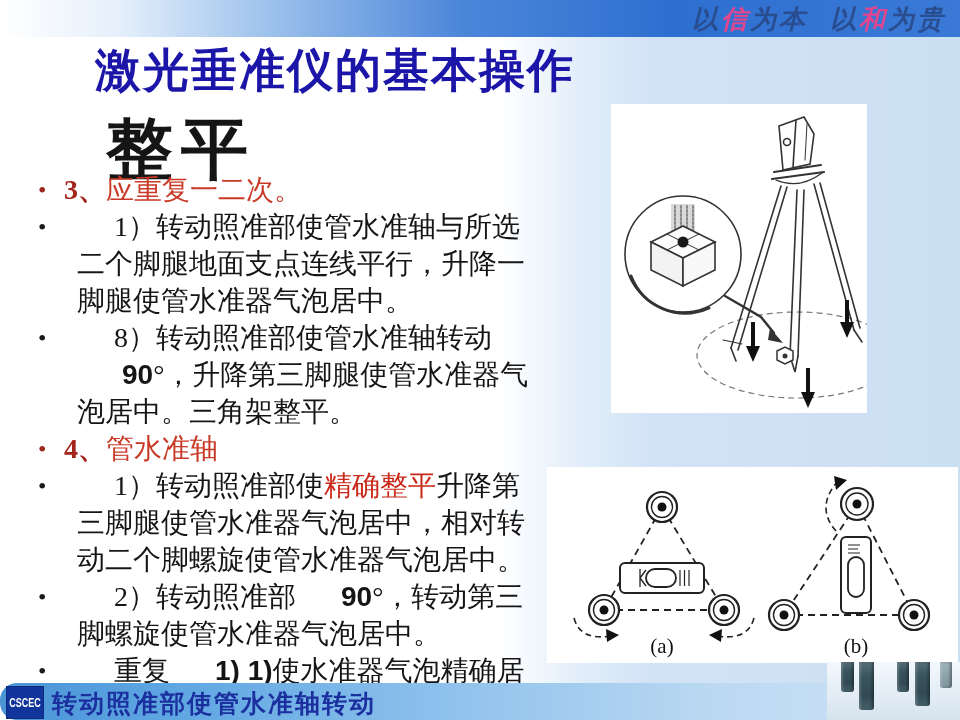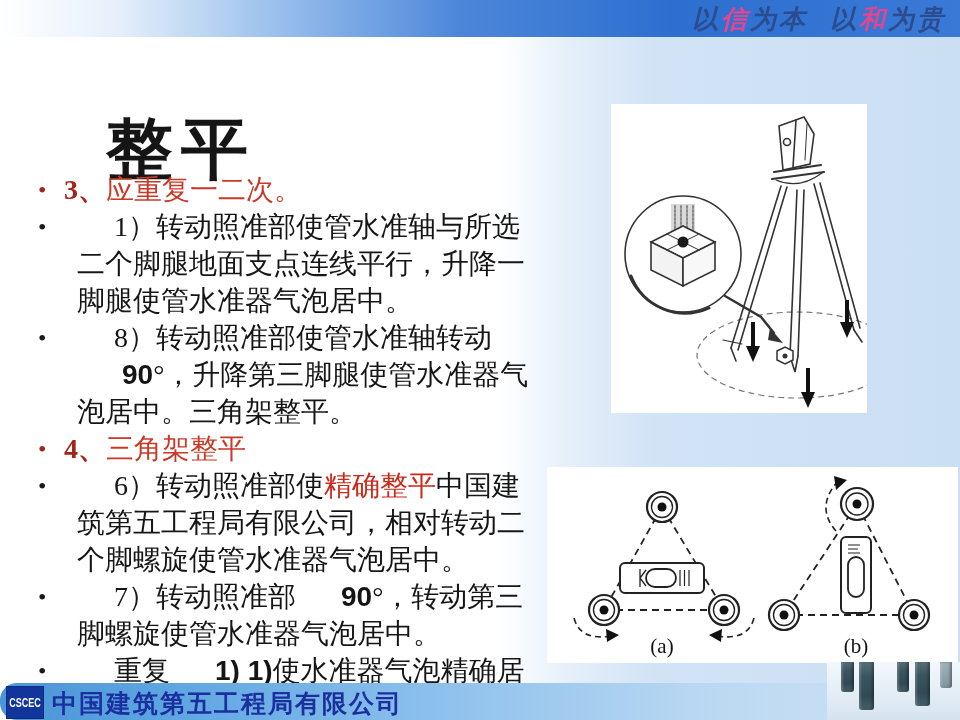--- a/index.html
+++ b/index.html
@@ -91,46 +91,47 @@
 <body>
 
 <div class="slide">
 
   <div class="top-band">
     <div class="motto">
       <span class="m-blue">以</span><span class="m-pink">信</span><span class="m-blue">为本</span><span class="m-gap"></span><span class="m-blue">以</span><span class="m-pink">和</span><span class="m-blue">为贵</span>
     </div>
   </div>
 
+  <div class="title">激光垂准仪的基本操作</div>
   <div class="subtitle">整平</div>
 
   <div class="list">
 
     <div class="item head">
       <span class="bullet red">•</span><span class="num-red">3、</span><span class="red">应重复一二次。</span>
     </div>
 
     <div class="item ind">
       <span class="bullet">•</span><span>1）转动照准部使管水准轴与所选二个脚腿地面支点连线平行，升降一脚腿使管水准器气泡居中。</span>
     </div>
 
     <div class="item ind">
       <span class="bullet">•</span><span>8）转动照准部使管水准轴转动</span><span class="bnum">90</span><span>°，升降第三脚腿使管水准器气泡居中。三角架整平。</span>
     </div>
 
     <div class="item head">
-      <span class="bullet red">•</span><span class="num-red">4、</span><span class="red">三角架整平</span>
-    </div>
-
-    <div class="item ind">
-      <span class="bullet">•</span><span>6）转动照准部使</span><span class="hl">精确整平</span><span>中国建筑第五工程局有限公司，相对转动二个脚螺旋使管水准器气泡居中。</span>
-    </div>
-
-    <div class="item ind">
-      <span class="bullet">•</span><span>7）转动照准部</span><span class="bnum">90</span><span>°，转动第三脚螺旋使管水准器气泡居中。</span>
+      <span class="bullet red">•</span><span class="num-red">4、</span><span class="red">管水准轴</span>
+    </div>
+
+    <div class="item ind">
+      <span class="bullet">•</span><span>1）转动照准部使</span><span class="hl">精确整平</span><span>升降第三脚腿使管水准器气泡居中，相对转动二个脚螺旋使管水准器气泡居中。</span>
+    </div>
+
+    <div class="item ind">
+      <span class="bullet">•</span><span>2）转动照准部</span><span class="bnum">90</span><span>°，转动第三脚螺旋使管水准器气泡居中。</span>
     </div>
 
     <div class="item ind">
       <span class="bullet">•</span><span>重复</span><span class="bnum">1) 1)</span><span>使水准器气泡精确居中。</span>
     </div>
 
   </div>
 
   <div class="tripod-box">
     <svg viewBox="0 0 256 309" width="256" height="309">
@@ -246,21 +247,21 @@
         <text x="115" y="186" text-anchor="middle" font-size="21" fill="#111" stroke="none" font-family="Liberation Serif, DejaVu Serif, serif">(a)</text>
         <text x="309" y="186" text-anchor="middle" font-size="21" fill="#111" stroke="none" font-family="Liberation Serif, DejaVu Serif, serif">(b)</text>
       </g>
     </svg>
   </div>
 
   <div class="bottom-band">
     <div class="logo">
       <span class="logo-text">CSCEC</span>
     </div>
-    <div class="company">中国建筑第五工程局有限公司</div>
+    <div class="company">转动照准部使管水准轴转动</div>
   </div>
 
   <div class="piles-photo">
     <div class="pile" style="left:14px; width:13px; height:30px;"></div>
     <div class="pile" style="left:32px; width:15px; height:48px;"></div>
     <div class="pile" style="left:70px; width:12px; height:30px;"></div>
     <div class="pile" style="left:88px; width:15px; height:44px;"></div>
     <div class="pile faint" style="left:113px; width:12px; height:26px;"></div>
   </div>
 

